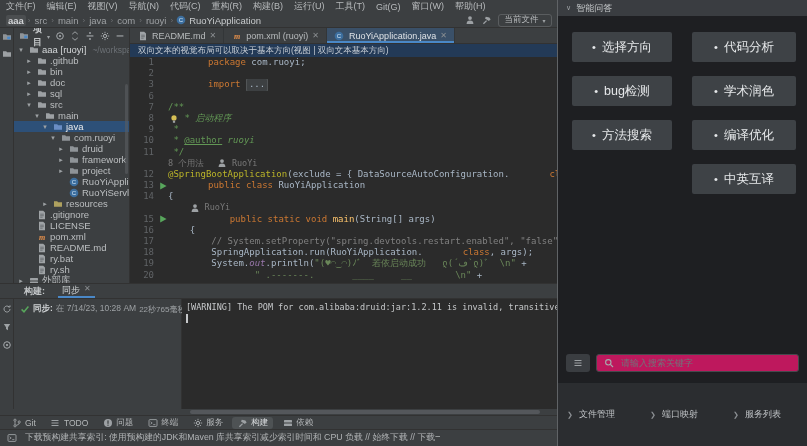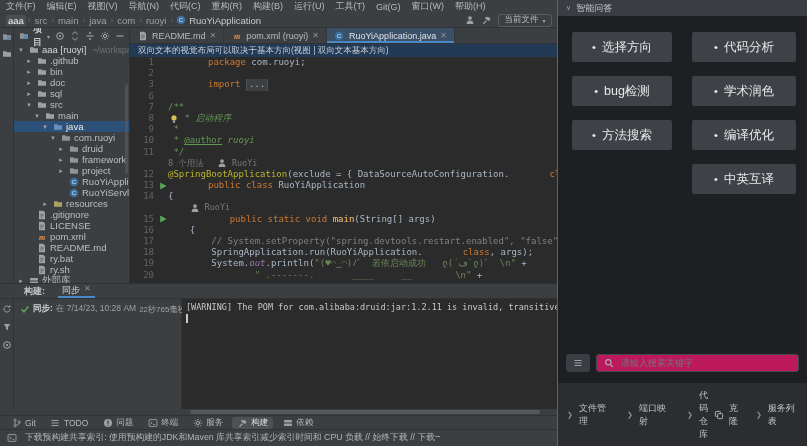--- a/index.html
+++ b/index.html
@@ -853,31 +853,18 @@
         <div class="section">
           <span class="chev">❯</span>
           <span>文件管理</span>
         </div>
         <div class="section">
           <span class="chev">❯</span>
           <span>端口映射</span>
         </div>
         <div class="section">
           <span class="chev">❯</span>
-          <span>代码仓库</span>
-          <span class="action">
-            <span class="icn">
-              <svg viewBox="0 0 10 10">
-                <rect x="1.4" y="1.4" width="5" height="5" rx=".8" fill="none" stroke="#b8bbbd" stroke-width=".9"></rect>
-                <rect x="3.6" y="3.6" width="5" height="5" rx=".8" fill="#2b2d30" stroke="#b8bbbd" stroke-width=".9"></rect>
-              </svg>
-            </span>
-            <span>克隆</span>
-          </span>
-        </div>
-        <div class="section">
-          <span class="chev">❯</span>
           <span>服务列表</span>
         </div>
       </div>
   </div>
 
 </div>
 
 </body></html>

